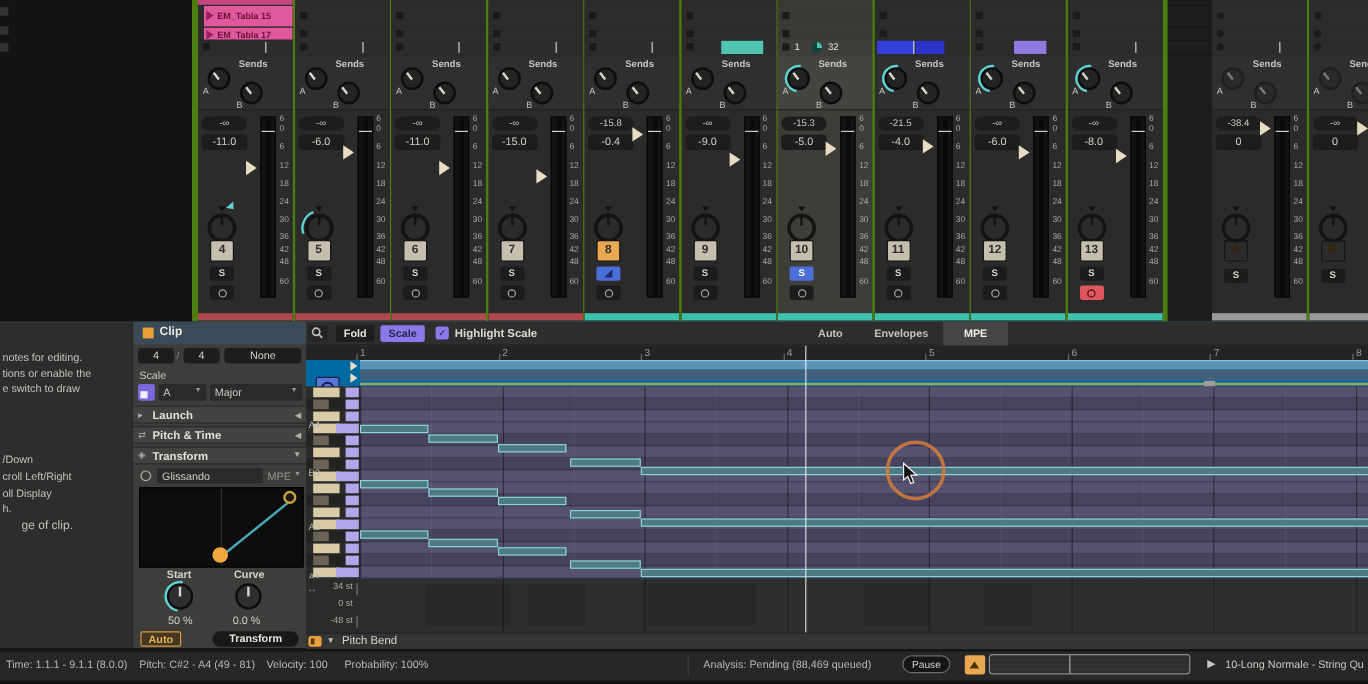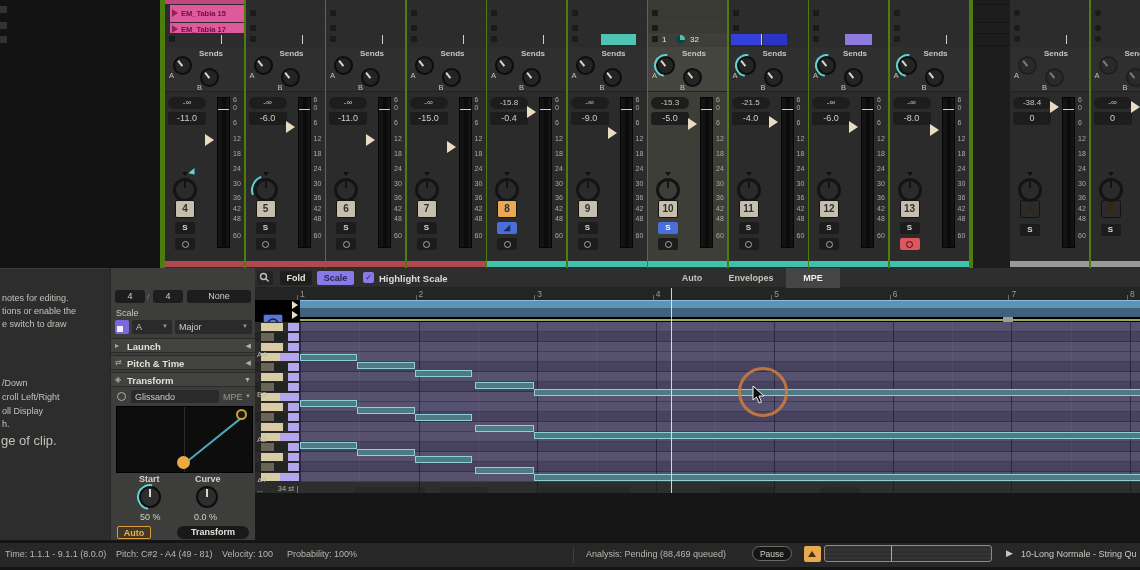--- a/index.html
+++ b/index.html
@@ -659,24 +659,28 @@
     </div>
 
   <div class="abs" id="help-panel" style="left:0;top:268px;width:110px;height:272px;background:#2d2d2d;border-top:1px solid #3a3a3a;box-sizing:border-box;">
       <div style="position: absolute; left: 2px; top: 24px; font-size: 9px; color: rgb(194, 194, 186); white-space: nowrap;">notes for editing.</div>
       <div style="position: absolute; left: 2px; top: 37px; font-size: 9px; color: rgb(194, 194, 186); white-space: nowrap;">tions or enable the</div>
       <div style="position: absolute; left: 2px; top: 50px; font-size: 9px; color: rgb(194, 194, 186); white-space: nowrap;">e switch to draw</div>
       <div style="position: absolute; left: 2px; top: 109px; font-size: 9px; color: rgb(194, 194, 186); white-space: nowrap;">/Down</div>
       <div style="position: absolute; left: 2px; top: 123px; font-size: 9px; color: rgb(194, 194, 186); white-space: nowrap;">croll Left/Right</div>
       <div style="position: absolute; left: 2px; top: 137px; font-size: 9px; color: rgb(194, 194, 186); white-space: nowrap;">oll Display</div>
       <div style="position: absolute; left: 2px; top: 150px; font-size: 9px; color: rgb(194, 194, 186); white-space: nowrap;">h.</div>
-      <div style="position: absolute; left: 1px; top: 164px; font-size: 13px; color: rgb(194, 194, 186); white-space: nowrap;">ge of clip.</div>
+      <div style="position: absolute; left: 18px; top: 164px; font-size: 10px; color: rgb(194, 194, 186); white-space: nowrap;">ge of clip.</div>
     </div>
 
   <div class="abs" id="clip-panel" style="left:110px;top:268px;width:145px;height:272px;background:#3d3d3b;border-left:1px solid #262626;box-sizing:border-box;">
+    <div class="abs" style="left:0;top:0;width:145px;height:19px;background:#3a4b57;">
+      <div class="abs" style="left:8px;top:5px;width:9px;height:9px;background:#e9a23b;"></div>
+      <div class="txt" style="left:22px;top:3px;font-size:10px;font-weight:bold;color:#ececе4;color:#ece8e0;">Clip</div>
+    </div>
     <div class="vbox" style="left:4px;top:22px;width:30px;height:13px;line-height:13px;">4</div>
     <div class="txt" style="left:36px;top:24px;font-size:8px;color:#888;">/</div>
     <div class="vbox" style="left:42px;top:22px;width:30px;height:13px;line-height:13px;">4</div>
     <div class="vbox" style="left:76px;top:22px;width:64px;height:13px;line-height:13px;">None</div>
     <div class="txt" style="left:5px;top:40px;font-size:9px;color:#c8c8c0;">Scale</div>
     <div class="abs" style="left:4px;top:52px;width:14px;height:14px;background:#7a68dc;border-radius:2px;">
       <div class="abs" style="left:2px;top:6px;width:6px;height:6px;background:#f0f0ff;"></div>
     </div>
     <div class="drop" style="left:21px;top:52px;width:40px;height:14px;">
       <span class="dv">A</span>
@@ -721,21 +725,21 @@
       </div>
     <div class="knob" style="left:85px;top:218px;width:22px;height:22px;background:#2e2e2e;">
         <div class="ptr" style="height:8px;"></div>
       </div>
     <div class="txt" style="left:29px;top:244px;font-size:9px;color:#d0d0c8;">50 %</div>
     <div class="txt" style="left:83px;top:244px;font-size:9px;color:#d0d0c8;">0.0 %</div>
     <div class="abs" style="left:6px;top:258px;width:34px;height:13px;line-height:13px;text-align:center;background:#443824;border:1px solid #d89a3c;border-radius:2px;font-size:9px;font-weight:bold;color:#e8b050;box-sizing:border-box;">Auto</div>
     <div class="abs" style="left:66px;top:258px;width:72px;height:13px;line-height:13px;text-align:center;background:#191919;border-radius:7px;font-size:9px;font-weight:bold;color:#e4e4dc;">Transform</div>
   </div>
 
-  <div class="abs" id="editor" style="left:255px;top:268px;width:885px;height:225px;background:#000000;overflow:hidden;">
+  <div class="abs" id="editor" style="left:255px;top:268px;width:885px;height:273px;background:#0369a1;overflow:hidden;">
 
     <div class="abs" style="left:0;top:0;width:885px;height:20px;background:#2e2e2e;border-bottom:1px solid #222;box-sizing:border-box;">
       <div class="abs" style="left:2px;top:3px;width:16px;height:14px;background:#242424;border-radius:2px;">
         <span>
           <svg width="11" height="11" style="position:absolute;left:2px;top:1px;">
               <circle cx="4.5" cy="4.5" r="3" fill="none" stroke="#c0c0c0" stroke-width="1.4"></circle>
               <line x1="6.8" y1="6.8" x2="9.6" y2="9.6" stroke="#c0c0c0" stroke-width="1.4"></line>
             </svg>
         </span>
       </div>

